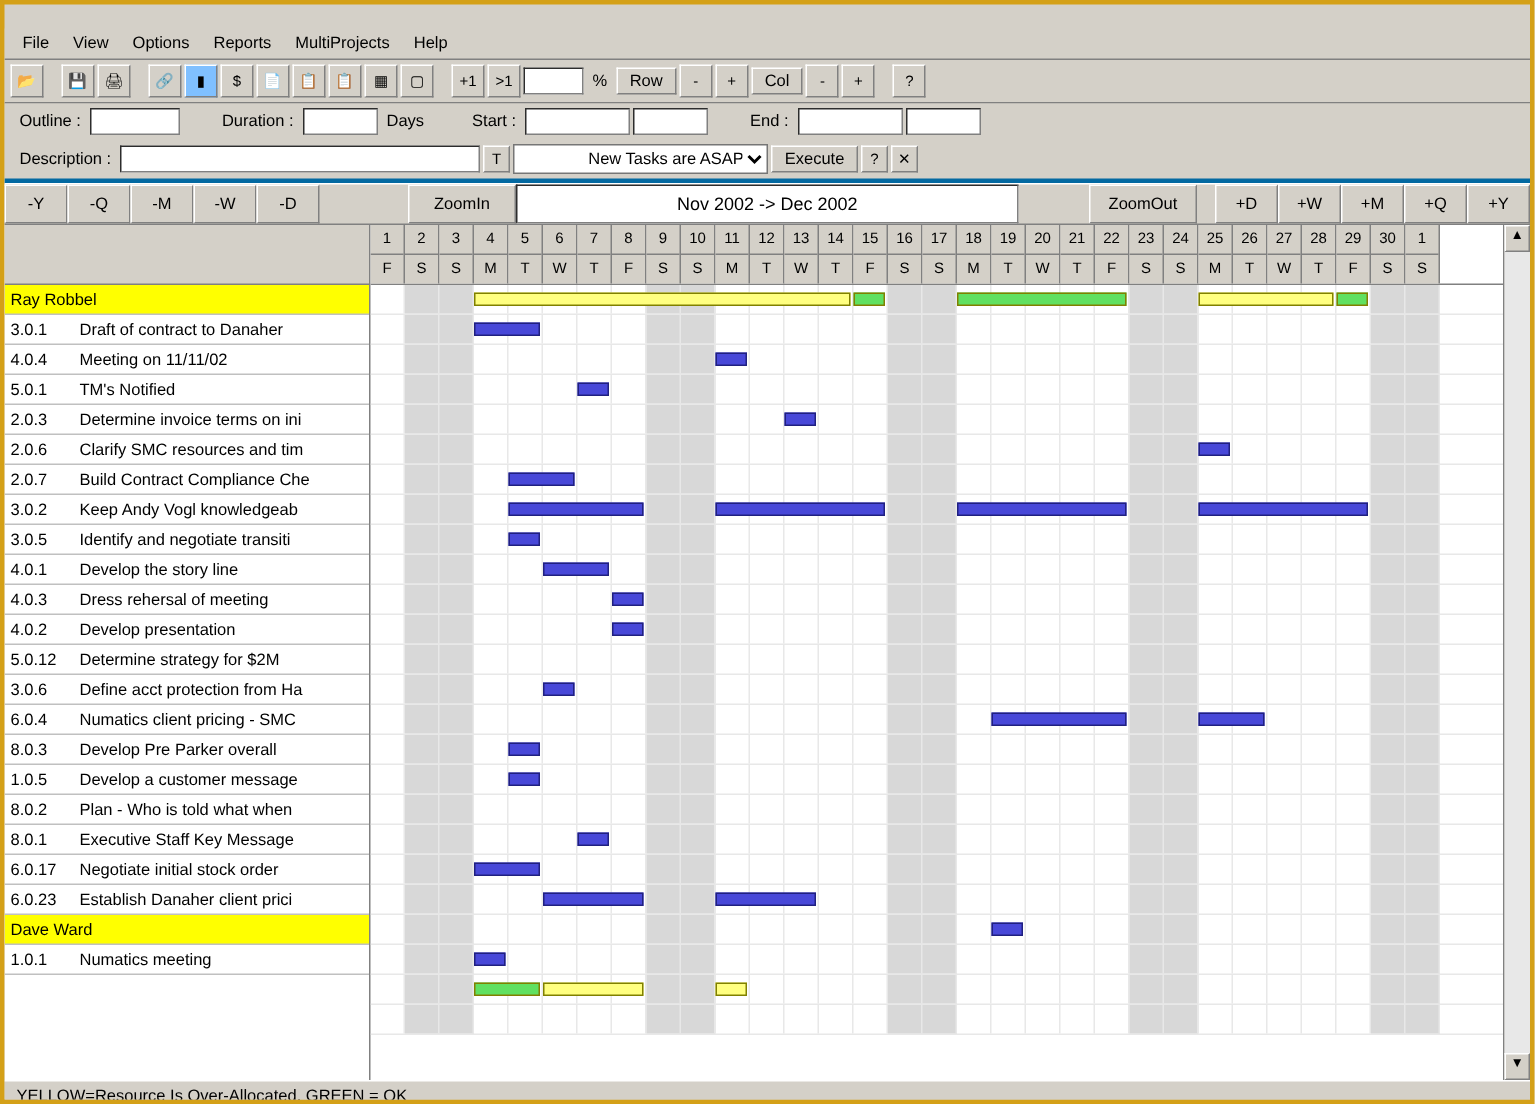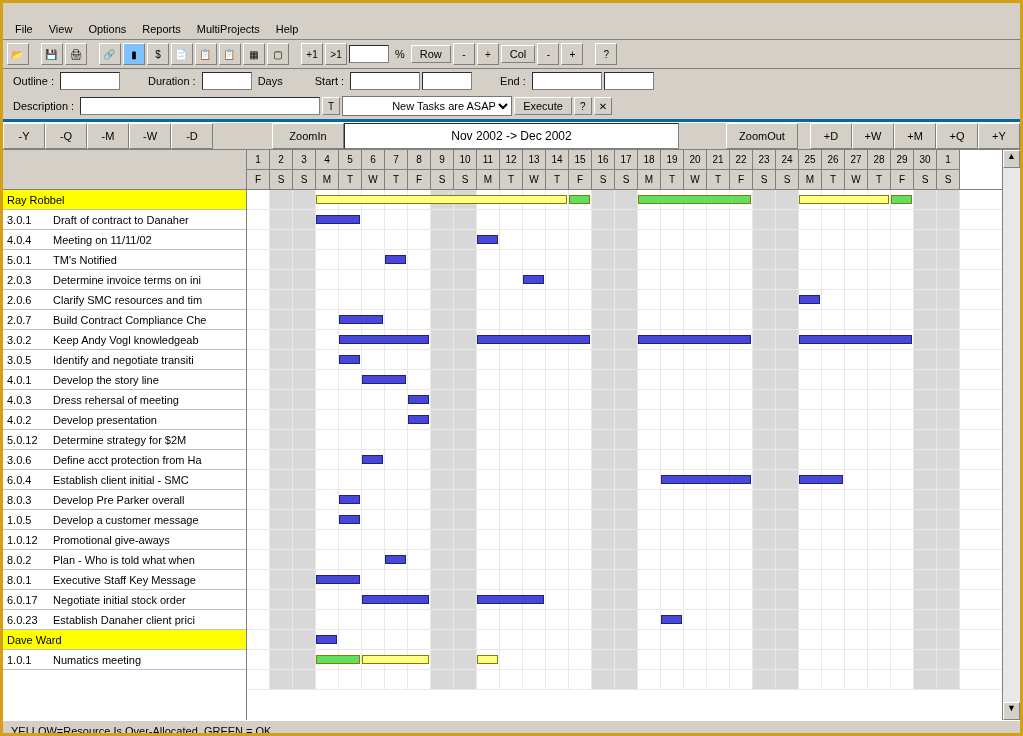--- a/index.html
+++ b/index.html
@@ -356,33 +356,29 @@
         <div class="task-row">
           <span class="task-id">5.0.12</span>
           <span class="task-name">Determine strategy for $2M</span>
         </div>
         <div class="task-row">
           <span class="task-id">3.0.6</span>
           <span class="task-name">Define acct protection from Ha</span>
         </div>
         <div class="task-row">
           <span class="task-id">6.0.4</span>
-          <span class="task-name">Establish client initial - SMC</span>
+          <span class="task-name">Numatics client pricing - SMC</span>
         </div>
         <div class="task-row">
           <span class="task-id">8.0.3</span>
           <span class="task-name">Develop Pre Parker overall</span>
         </div>
         <div class="task-row">
           <span class="task-id">1.0.5</span>
           <span class="task-name">Develop a customer message</span>
-        </div>
-        <div class="task-row">
-          <span class="task-id">1.0.12</span>
-          <span class="task-name">Promotional give-aways</span>
         </div>
         <div class="task-row">
           <span class="task-id">8.0.2</span>
           <span class="task-name">Plan - Who is told what when</span>
         </div>
         <div class="task-row">
           <span class="task-id">8.0.1</span>
           <span class="task-name">Executive Staff Key Message</span>
         </div>
         <div class="task-row">

